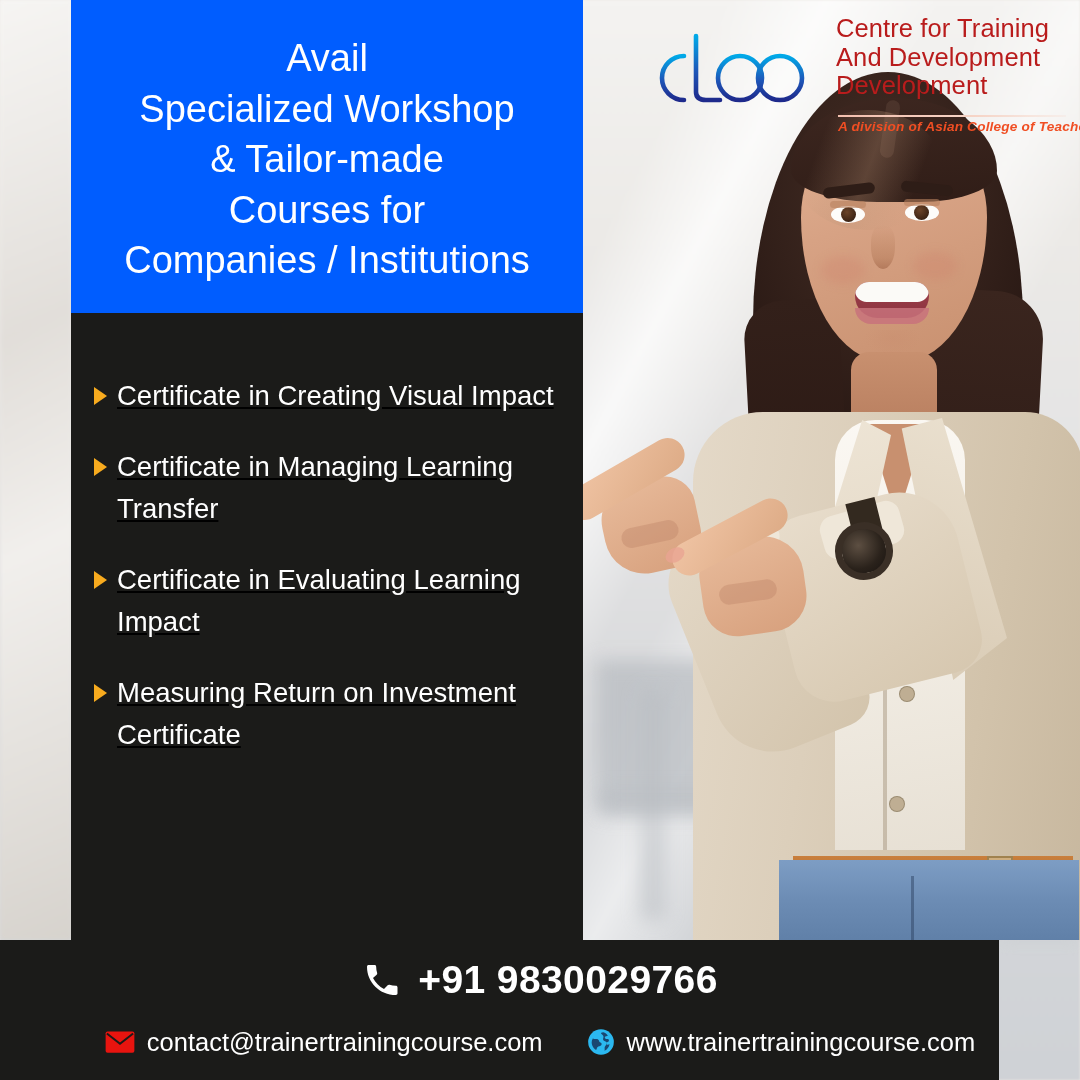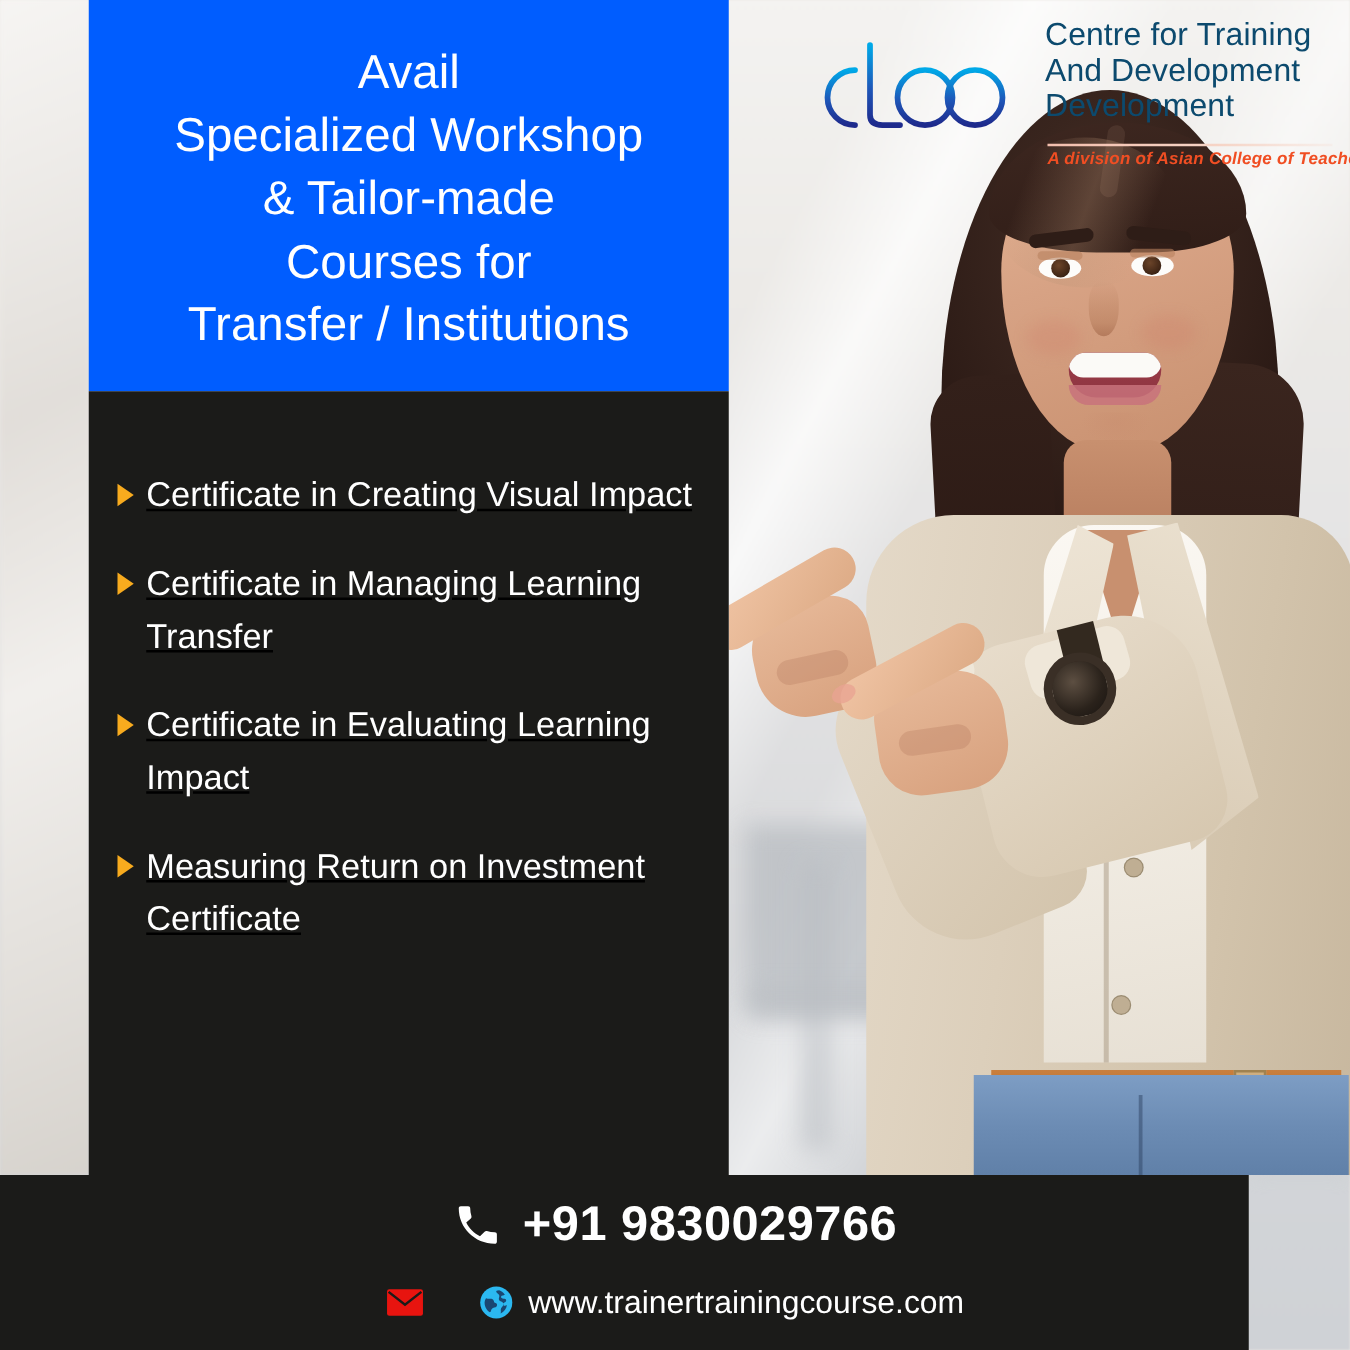--- a/index.html
+++ b/index.html
@@ -180,21 +180,21 @@
   .nail.n2 { left:82px; top:548px; width:20px; height:14px; transform:rotate(-28deg); }
   .knuck { width:58px; height:20px; border-radius:12px; background:rgba(180,120,92,.30); }
   .knuck.k1 { left:38px; top:524px; transform:rotate(-12deg); }
   .knuck.k2 { left:136px; top:582px; transform:rotate(-8deg); }
 
   
   .logo { position:absolute; left:648px; top:12px; width:420px; height:124px; }
   .logo-mark { position:absolute; left:0; top:8px; width:180px; height:112px; }
   .logo-txt {
     position:absolute; left:188px; top:2px; width:232px;
-    color:#0c4a6e; font-size:25.5px; line-height:28.5px; letter-spacing:.1px;
+    color:#b91c1c; font-size:25.5px; line-height:28.5px; letter-spacing:.1px;
   }
   .logo-rule { position:absolute; left:190px; top:103px; width:228px; height:2px;
     background:linear-gradient(90deg,#f3bfae 0%, #f6d4c6 60%, rgba(246,212,198,.2) 100%); }
   .logo-tag {
     position:absolute; left:190px; top:107px; width:232px;
     color:#f04e23; font-size:13.6px; font-style:italic; font-weight:bold;
     letter-spacing:.2px; white-space:nowrap;
   }
 
   
@@ -339,21 +339,21 @@
     </div>
     <div class="logo-rule"></div>
     <div class="logo-tag">A division of Asian College of Teachers</div>
   </div>
 
   <div class="headline">
     <div class="hl">Avail</div>
     <div class="hl">Specialized Workshop</div>
     <div class="hl">&amp; Tailor-made</div>
     <div class="hl">Courses for</div>
-    <div class="hl">Transfer / Institutions</div>
+    <div class="hl">Companies / Institutions</div>
   </div>
 
   <div class="listpanel">
     <div class="bullet-row">
       <span class="tri"></span>
       <span class="bullet-txt">Certificate in Creating Visual Impact</span>
     </div>
     <div class="bullet-row">
       <span class="tri"></span>
       <span class="bullet-txt">Certificate in Managing Learning Transfer</span>
@@ -380,20 +380,21 @@
     </div>
 
     <div class="contact-row">
       <span class="ci">
         <span>
           <svg width="30" height="30" viewBox="0 0 24 18">
             <rect x="0.5" y="0.5" width="23" height="17" rx="1.5" fill="#e8140f"></rect>
             <path d="M1.5 2.2 L12 10.4 L22.5 2.2" fill="none" stroke="#1b1b19" stroke-width="1.6"></path>
           </svg>
         </span>
+        <span class="ci-txt">contact@trainertrainingcourse.com</span>
       </span>
 
       <span class="ci">
         <span>
           <svg width="28" height="28" viewBox="0 0 24 24">
             <circle cx="12" cy="12" r="11" fill="#2bb8f0"></circle>
             <path d="M5 9c2 1 3 0 4.5.8 1.2.6.6 2.3 2 2.6 1.2.3 1.3 1.6.7 2.4-.6.9-2.4.6-3.3 1.6-.7.8-.3 2-1.2 2.3C6 18 4 15.3 4 12.2 4 11 4.4 10 5 9z" fill="#18335c" opacity=".85"></path>
             <path d="M14 3.6c1.6.5 3 1.6 3.9 3-.9.5-2.3.3-2.6 1.3-.3 1 1 1.7 2.2 1.5 1.1-.2 1.6.9 1.2 1.8-.4.9-1.8.9-2 2 .2 1.5 1.8 1.2 2.6.5-.3 2.6-2 4.8-4.3 5.8.5-1.4-.3-2.6.4-3.7.7-1.1 2-2 1.5-3.3-.5-1.3-2.4-1-3-2.2-.5-1.1.6-2.3.1-3.4-.4-1-1.7-1.3-2-2.3-.1-.5.2-.9 2-1z" fill="#18335c" opacity=".85"></path>
           </svg>
         </span>

